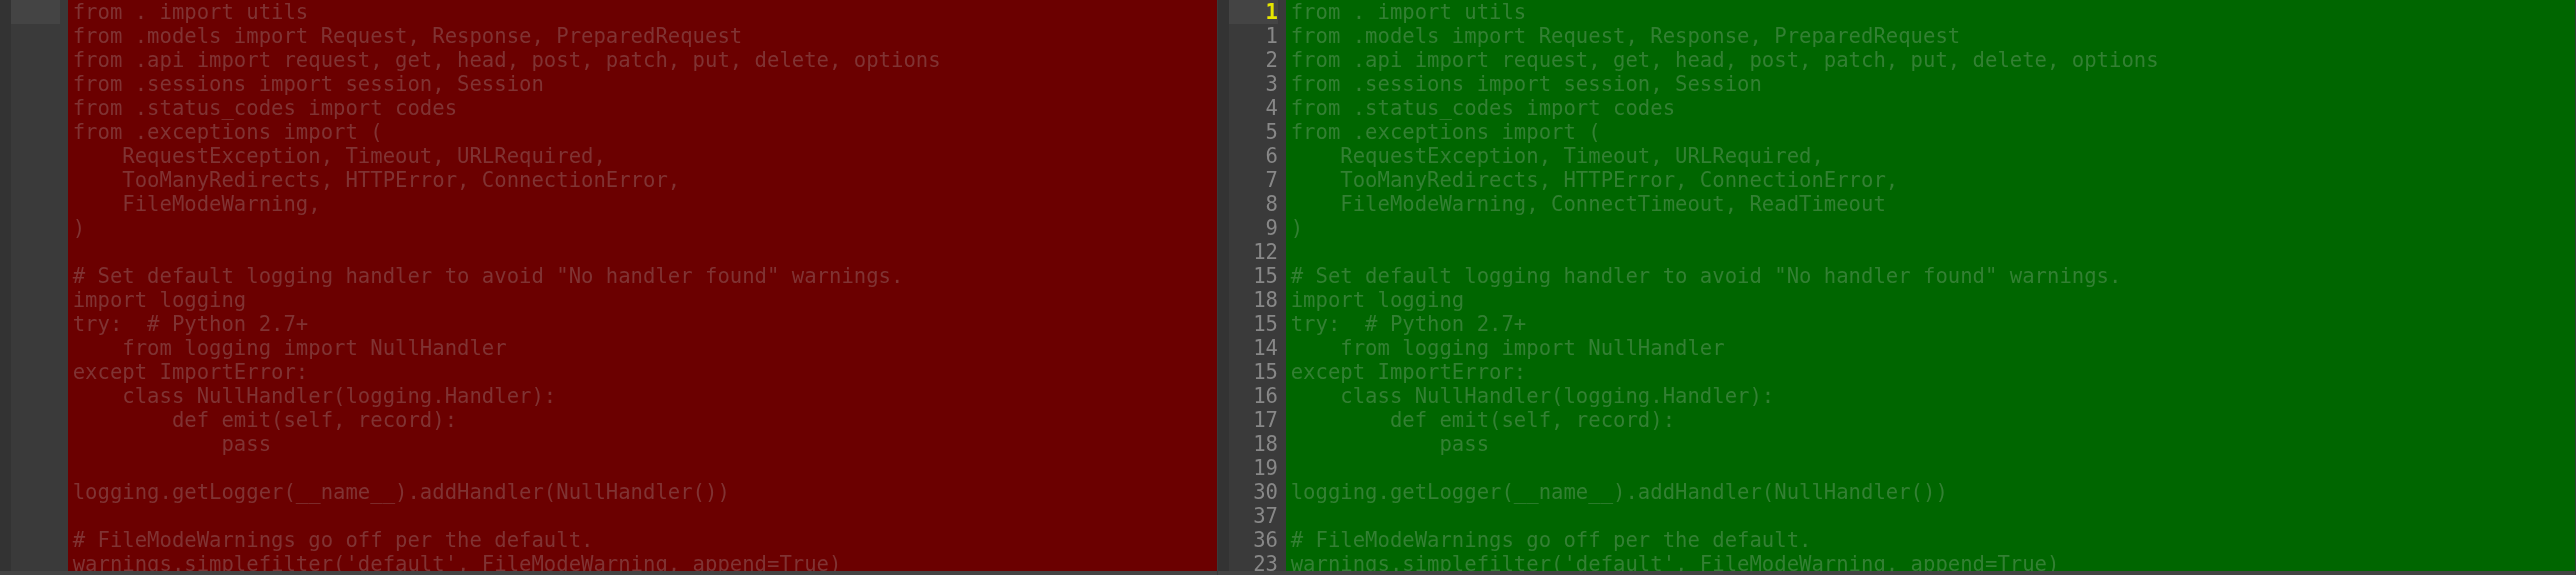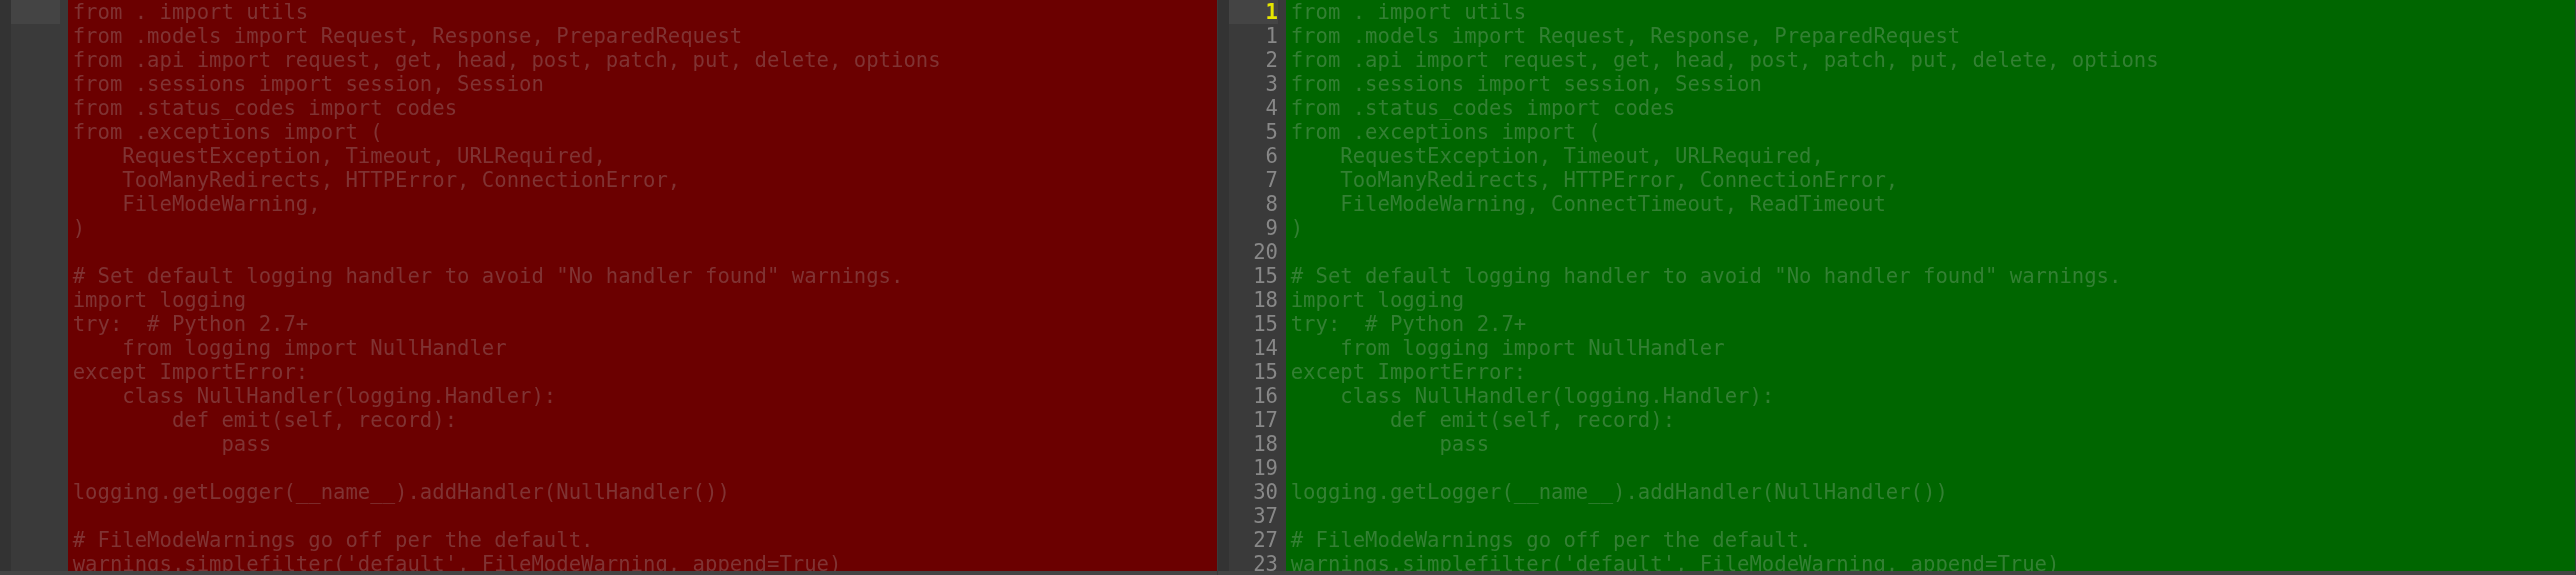--- a/index.html
+++ b/index.html
@@ -113,33 +113,33 @@
         <span class="ln current">1</span>
         <span class="ln">1</span>
         <span class="ln">2</span>
         <span class="ln">3</span>
         <span class="ln">4</span>
         <span class="ln">5</span>
         <span class="ln">6</span>
         <span class="ln">7</span>
         <span class="ln">8</span>
         <span class="ln">9</span>
-        <span class="ln">20</span>
+        <span class="ln">12</span>
         <span class="ln">15</span>
         <span class="ln">18</span>
         <span class="ln">15</span>
         <span class="ln">14</span>
         <span class="ln">15</span>
         <span class="ln">16</span>
         <span class="ln">17</span>
         <span class="ln">18</span>
         <span class="ln">19</span>
         <span class="ln">30</span>
         <span class="ln">37</span>
-        <span class="ln">27</span>
+        <span class="ln">36</span>
         <span class="ln">23</span>
       </div>
     <div class="code" id="code-right"><span class="line">from . import utils</span><span class="line">from .models import Request, Response, PreparedRequest</span><span class="line">from .api import request, get, head, post, patch, put, delete, options</span><span class="line">from .sessions import session, Session</span><span class="line">from .status_codes import codes</span><span class="line">from .exceptions import (</span><span class="line">    RequestException, Timeout, URLRequired,</span><span class="line">    TooManyRedirects, HTTPError, ConnectionError,</span><span class="line">    FileModeWarning, ConnectTimeout, ReadTimeout</span><span class="line">)</span><span class="line"></span><span class="line"># Set default logging handler to avoid "No handler found" warnings.</span><span class="line">import logging</span><span class="line">try:  # Python 2.7+</span><span class="line">    from logging import NullHandler</span><span class="line">except ImportError:</span><span class="line">    class NullHandler(logging.Handler):</span><span class="line">        def emit(self, record):</span><span class="line">            pass</span><span class="line"></span><span class="line">logging.getLogger(__name__).addHandler(NullHandler())</span><span class="line"></span><span class="line"># FileModeWarnings go off per the default.</span><span class="line">warnings.simplefilter('default', FileModeWarning, append=True)</span></div>
     <div class="bottom-scroll"></div>
   </div>
 
 </div>
 
 
 </body></html>

